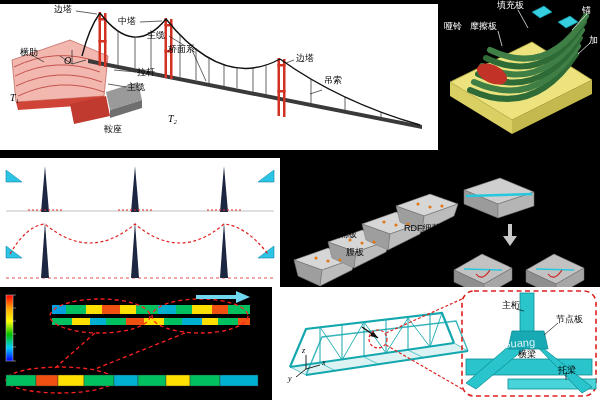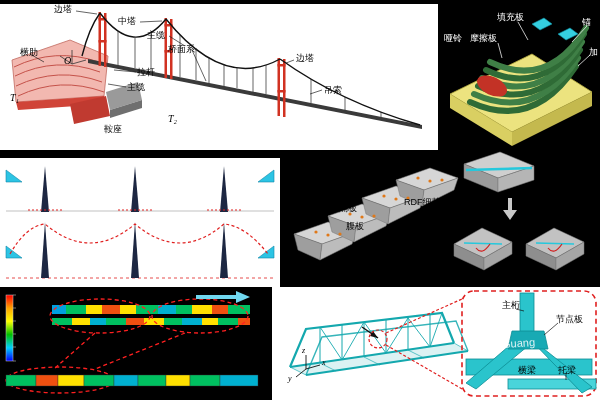--- a/index.html
+++ b/index.html
@@ -87,31 +87,31 @@
       <line x1="30" y1="50" x2="44" y2="58"></line>
       <line x1="136" y1="68" x2="114" y2="66"></line>
       <line x1="126" y1="83" x2="108" y2="80"></line>
     </g>
   </svg>
   <span class="lbl" style="left:54px;top:1px">边塔</span>
   <span class="lbl" style="left:118px;top:13px">中塔</span>
   <span class="lbl" style="left:147px;top:27px">主缆</span>
   <span class="lbl" style="left:168px;top:41px">桥面系</span>
   <span class="lbl" style="left:296px;top:50px">边塔</span>
-  <span class="lbl" style="left:324px;top:82px">吊索</span>
+  <span class="lbl" style="left:324px;top:72px">吊索</span>
   <span class="lbl" style="left:20px;top:44px">横肋</span>
   <span class="lbl it" style="left:64px;top:52px">O</span>
   <span class="lbl" style="left:137px;top:64px">拉杆</span>
   <span class="lbl" style="left:127px;top:79px">主缆</span>
   <span class="lbl" style="left:104px;top:121px">鞍座</span>
   <span class="lbl it" style="left:10px;top:89px">T₁</span>
   <span class="lbl it" style="left:168px;top:110px">T₂</span>
 </div>
 
-<div class="panel" style="left:440px;top:12px;width:160px;height:152px;">
+<div class="panel" style="left:440px;top:0;width:160px;height:152px;">
   <svg width="160" height="152">
     <g>
       <polygon points="10,82 72,120 152,80 92,42" fill="#ece37f" stroke="#b3a93f" stroke-width="0.8"></polygon>
       <polygon points="10,82 10,96 72,134 72,120" fill="#d9cf62"></polygon>
       <polygon points="72,120 72,134 152,94 152,80" fill="#c4b94e"></polygon>
     </g>
     <g fill="none" stroke-linecap="round">
       <path d="M30,90 Q93,119 136,54" stroke="#2f6b36" stroke-width="6"></path>
       <path d="M34,82 Q96,110 138,46" stroke="#3f7f46" stroke-width="6"></path>
       <path d="M38,74 Q99,102 140,38" stroke="#2f6b36" stroke-width="6"></path>
@@ -160,21 +160,21 @@
       <polygon points="274,88 258,100 274,100" fill="#2cc4e4" stroke="#1288a8" stroke-width="0.6"></polygon>
       <line x1="6" y1="120" x2="274" y2="120" stroke="#e02020" stroke-width="0.8" stroke-dasharray="3,3"></line>
       <polygon points="41,120 49,120 45,64" fill="#1d2742"></polygon>
       <polygon points="131,120 139,120 135,64" fill="#1d2742"></polygon>
       <polygon points="220,120 228,120 224,64" fill="#1d2742"></polygon>
       <path d="M10,96 Q26,68 45,66 Q90,104 135,66 Q180,104 224,66 Q246,68 268,96" fill="none" stroke="#e02020" stroke-width="1.2" stroke-dasharray="3,2.4"></path>
     </g>
   </svg>
 </div>
 
-<div class="panel" style="left:286px;top:148px;width:314px;height:130px;">
+<div class="panel" style="left:286px;top:174px;width:314px;height:130px;">
   <svg width="314" height="130">
     <g stroke="#777" stroke-width="0.5">
 
       <polygon points="8,86 42,74 70,84 36,96" fill="#d6d6d6"></polygon>
       <polygon points="8,86 36,96 34,112 12,102" fill="#9e9e9e"></polygon>
       <polygon points="36,96 70,84 66,96 34,112" fill="#bcbcbc"></polygon>
 
       <polygon points="42,68 76,56 104,66 70,78" fill="#d6d6d6"></polygon>
       <polygon points="42,68 70,78 68,94 46,84" fill="#9e9e9e"></polygon>
       <polygon points="70,78 104,66 100,78 68,94" fill="#bcbcbc"></polygon>
@@ -361,16 +361,16 @@
       <line x1="286" y1="36" x2="272" y2="48" stroke="#111" stroke-width="0.7"></line>
       <line x1="244" y1="22" x2="252" y2="24" stroke="#111" stroke-width="0.7"></line>
       <line x1="294" y1="86" x2="294" y2="93" stroke="#111" stroke-width="0.7"></line>
     </g>
   </svg>
   <span class="lbl it sm" style="left:30px;top:60px">z</span>
   <span class="lbl it sm" style="left:50px;top:72px">x</span>
   <span class="lbl it sm" style="left:16px;top:88px">y</span>
   <span class="lbl" style="left:230px;top:14px">主桁</span>
   <span class="lbl" style="left:284px;top:28px">节点板</span>
-  <span class="lbl" style="left:246px;top:79px">横梁</span>
+  <span class="lbl" style="left:246px;top:63px">横梁</span>
   <span class="lbl" style="left:286px;top:79px">托梁</span>
   <span class="wm" style="left:230px;top:50px">Guang</span>
 </div>
 
 </body></html>

